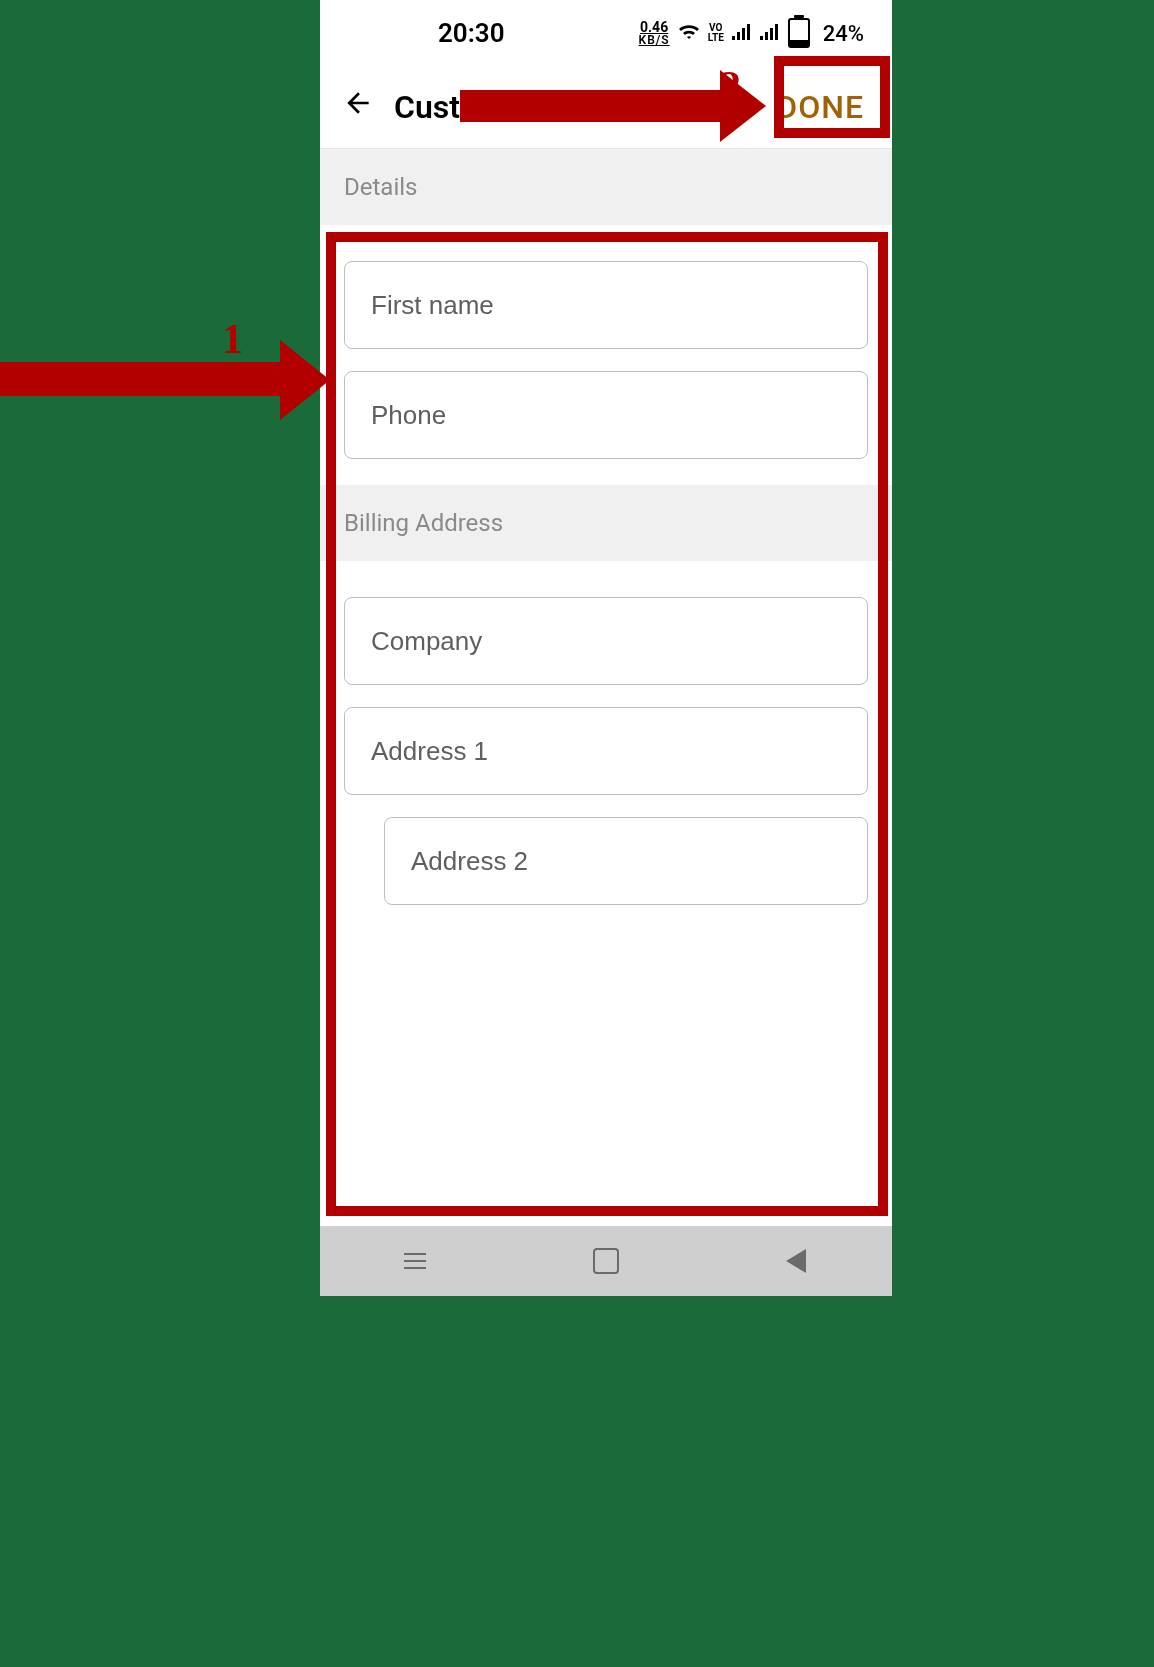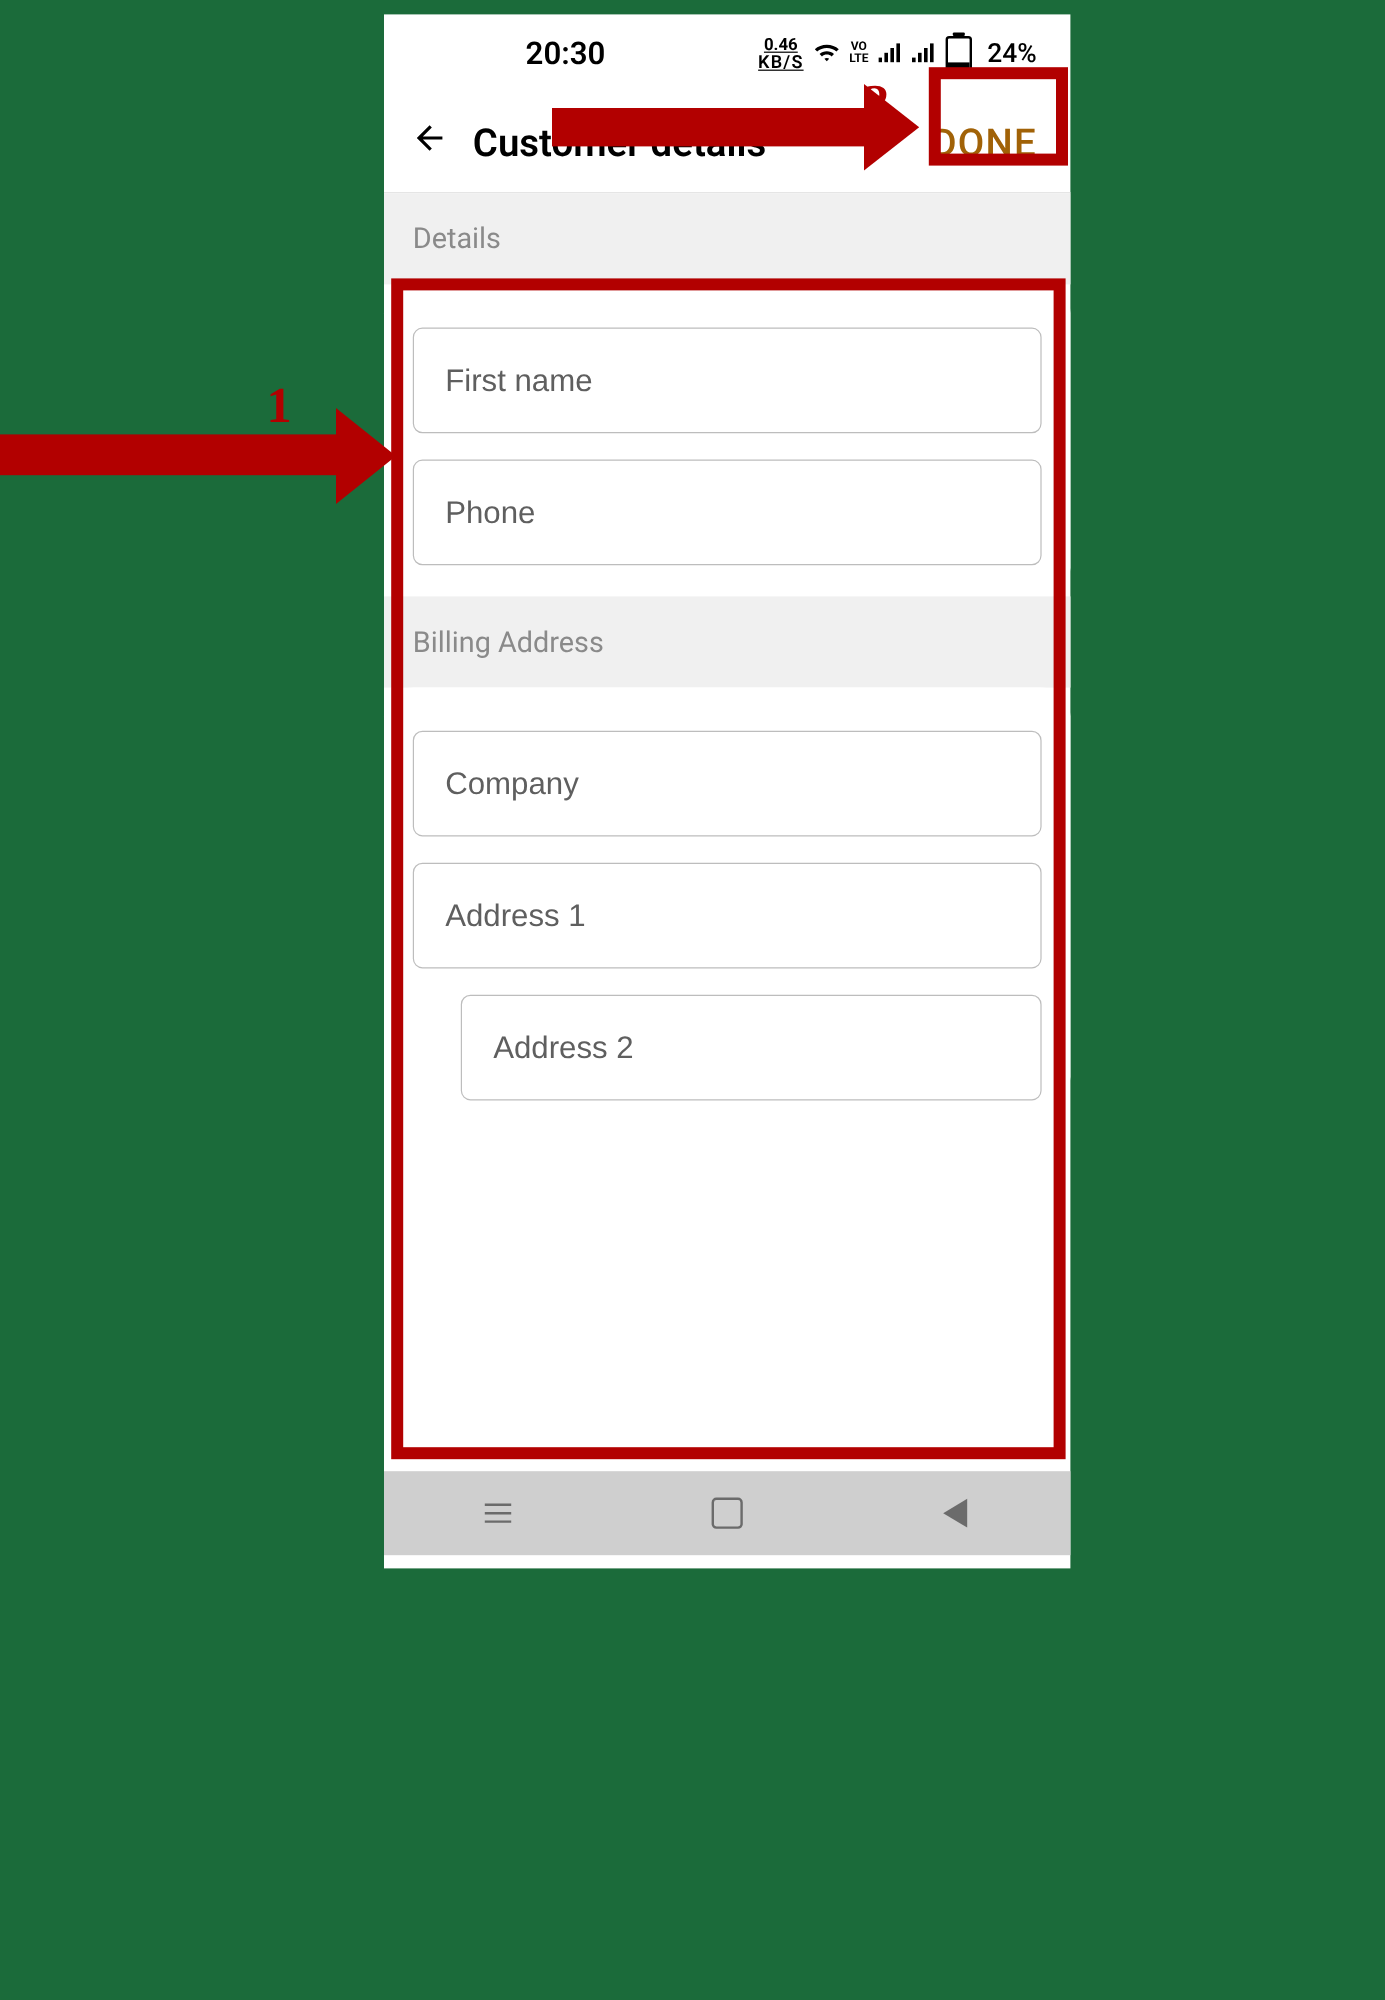--- a/index.html
+++ b/index.html
@@ -10,21 +10,21 @@
     background: #1b6b3a;
     font-family: -apple-system, Roboto, "Helvetica Neue", Arial, sans-serif;
     position: relative;
     overflow: hidden;
   }
 
   
   .phone {
     position: absolute;
     left: 320px;
-    top: 12px;
+    top: 0;
     width: 572px;
     height: 1295px;
     background: #ffffff;
     display: flex;
     flex-direction: column;
     box-sizing: border-box;
   }
 
   
   .status-bar {
@@ -38,21 +38,21 @@
     font-size: 26px;
   }
   .status-right {
     display: flex;
     align-items: center;
     gap: 8px;
     font-size: 20px;
   }
   .kbs { font-size: 12px; line-height: 1; text-align: center; text-decoration: underline; }
   .kbs .top { font-size: 14px; font-weight: 700; }
-  .kbs .bot { font-size: 15px; letter-spacing: 1px; }
+  .kbs .bot { font-size: 12px; letter-spacing: 1px; }
   .status-icon { font-size: 20px; }
   .batt-wrap { display:flex; align-items:center; gap:13px; }
   .batt {
     width: 18px; height: 26px;
     border: 2px solid #000;
     border-radius: 3px;
     position: relative;
     display: flex; align-items: flex-end; justify-content: center;
   }
   .batt::before {
@@ -96,21 +96,20 @@
   
   .section-header {
     background: #f0f0f0;
     color: #8a8a8a;
     font-size: 24px;
     padding: 24px 24px;
   }
   .fields {
     background: #fff;
     padding: 14px 24px 4px 24px;
-    border-radius: 24px;
   }
   .field {
     border: 1px solid #bdbdbd;
     border-radius: 8px;
     height: 86px;
     margin: 22px 0;
     display: flex;
     align-items: center;
     padding: 0 24px;
   }

